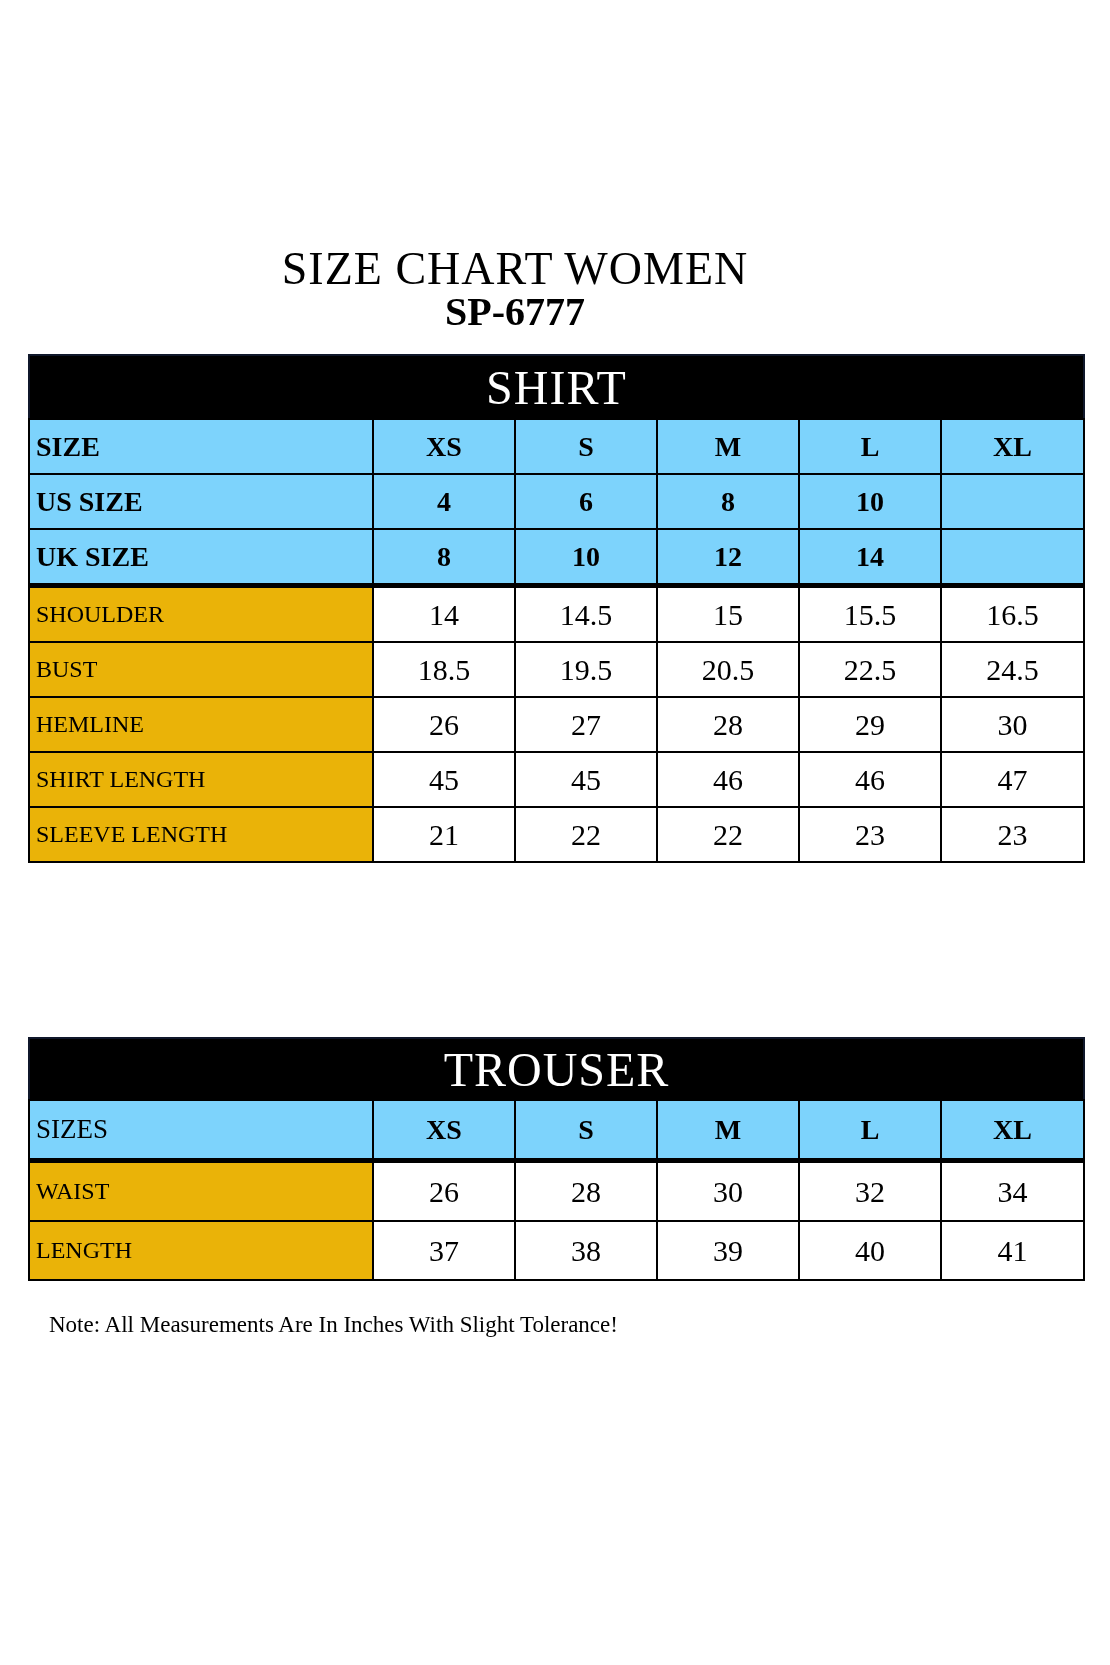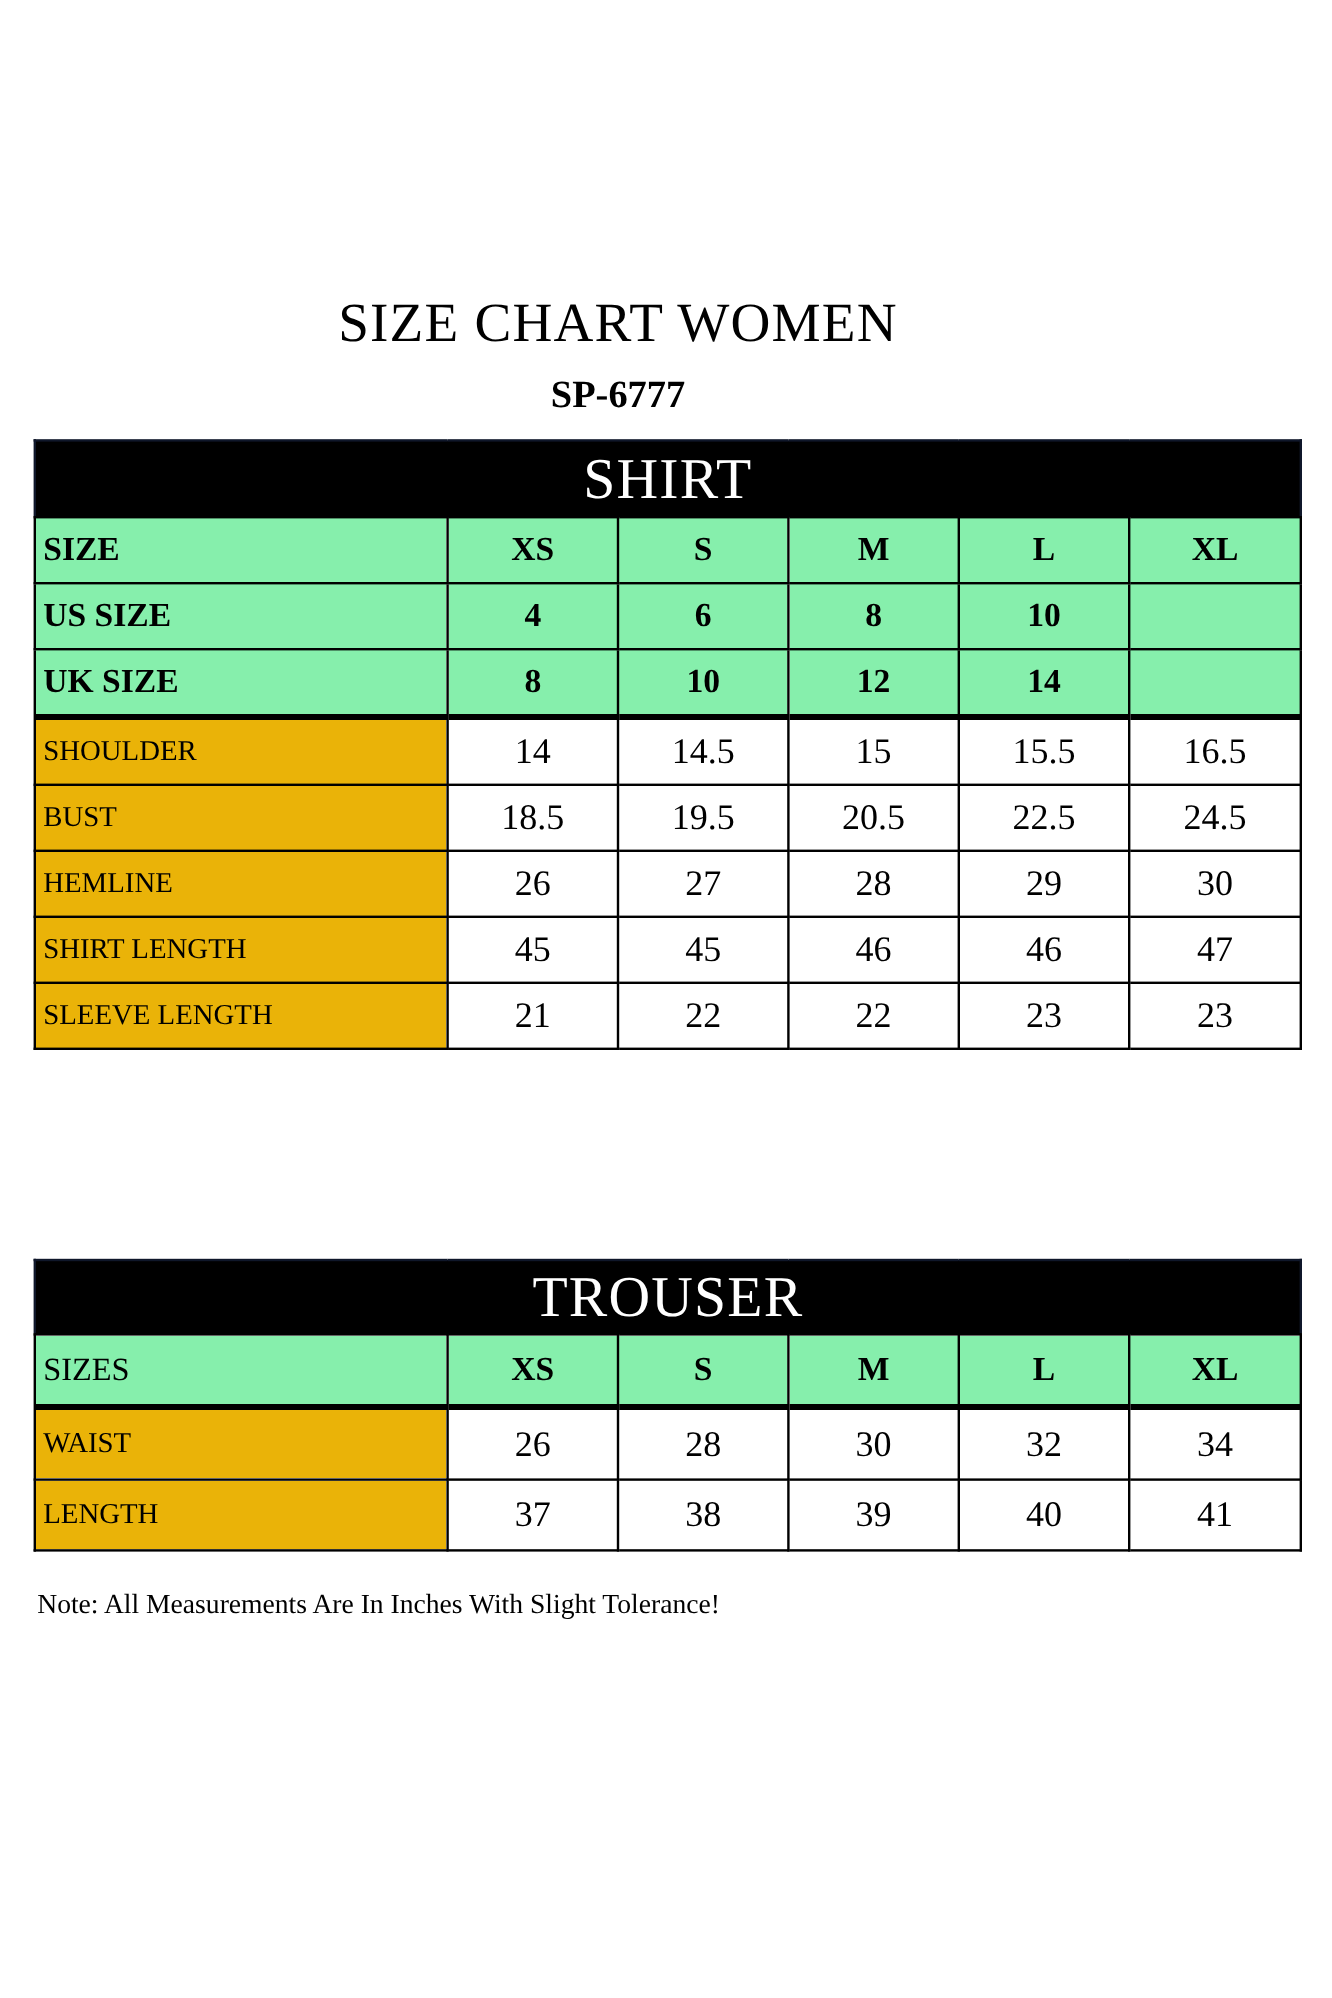--- a/index.html
+++ b/index.html
@@ -28,23 +28,23 @@
     letter-spacing: 1px;
     line-height: 1;
   }
   .article-label {
     margin-top: 50px;
     text-align: center;
     font-size: 27px;
     line-height: 1;
   }
   .article-number {
-    margin-top: 20px;
-    text-align: center;
-    font-size: 32px;
+    margin-top: 0;
+    text-align: center;
+    font-size: 40px;
     font-weight: bold;
     line-height: 1;
   }
   table.size-chart {
     border-collapse: collapse;
     table-layout: fixed;
     width: 1055px;
     margin-left: 28px;
     border: 2px solid #0f172a;
   }
@@ -65,21 +65,21 @@
   td {
     border: 2px solid #000000;
     padding: 0;
     vertical-align: middle;
     overflow: hidden;
   }
   table.shirt td { height: 53px; }
   table.trouser td { height: 57px; }
   
   tbody.size-body td {
-    background: #86efac;
+    background: #7dd3fc;
     font-weight: bold;
     font-size: 28px;
     text-align: center;
   }
   tbody.size-body td.label-cell {
     text-align: left;
     padding-left: 6px;
     font-size: 28px;
   }
   tbody.size-body td.regular-label {
@@ -96,21 +96,21 @@
   }
   tbody.measure-body td.label-cell {
     background: #eab308;
     font-weight: normal;
     font-size: 24px;
     text-align: left;
     padding-left: 6px;
   }
   .note {
     margin-top: 30px;
-    margin-left: 31px;
+    margin-left: 49px;
     font-size: 23px;
     line-height: 1.2;
   }
 </style>
 </head>
 <body>
 
 <div class="page">
 
   <h1 class="page-title">SIZE CHART WOMEN</h1>

